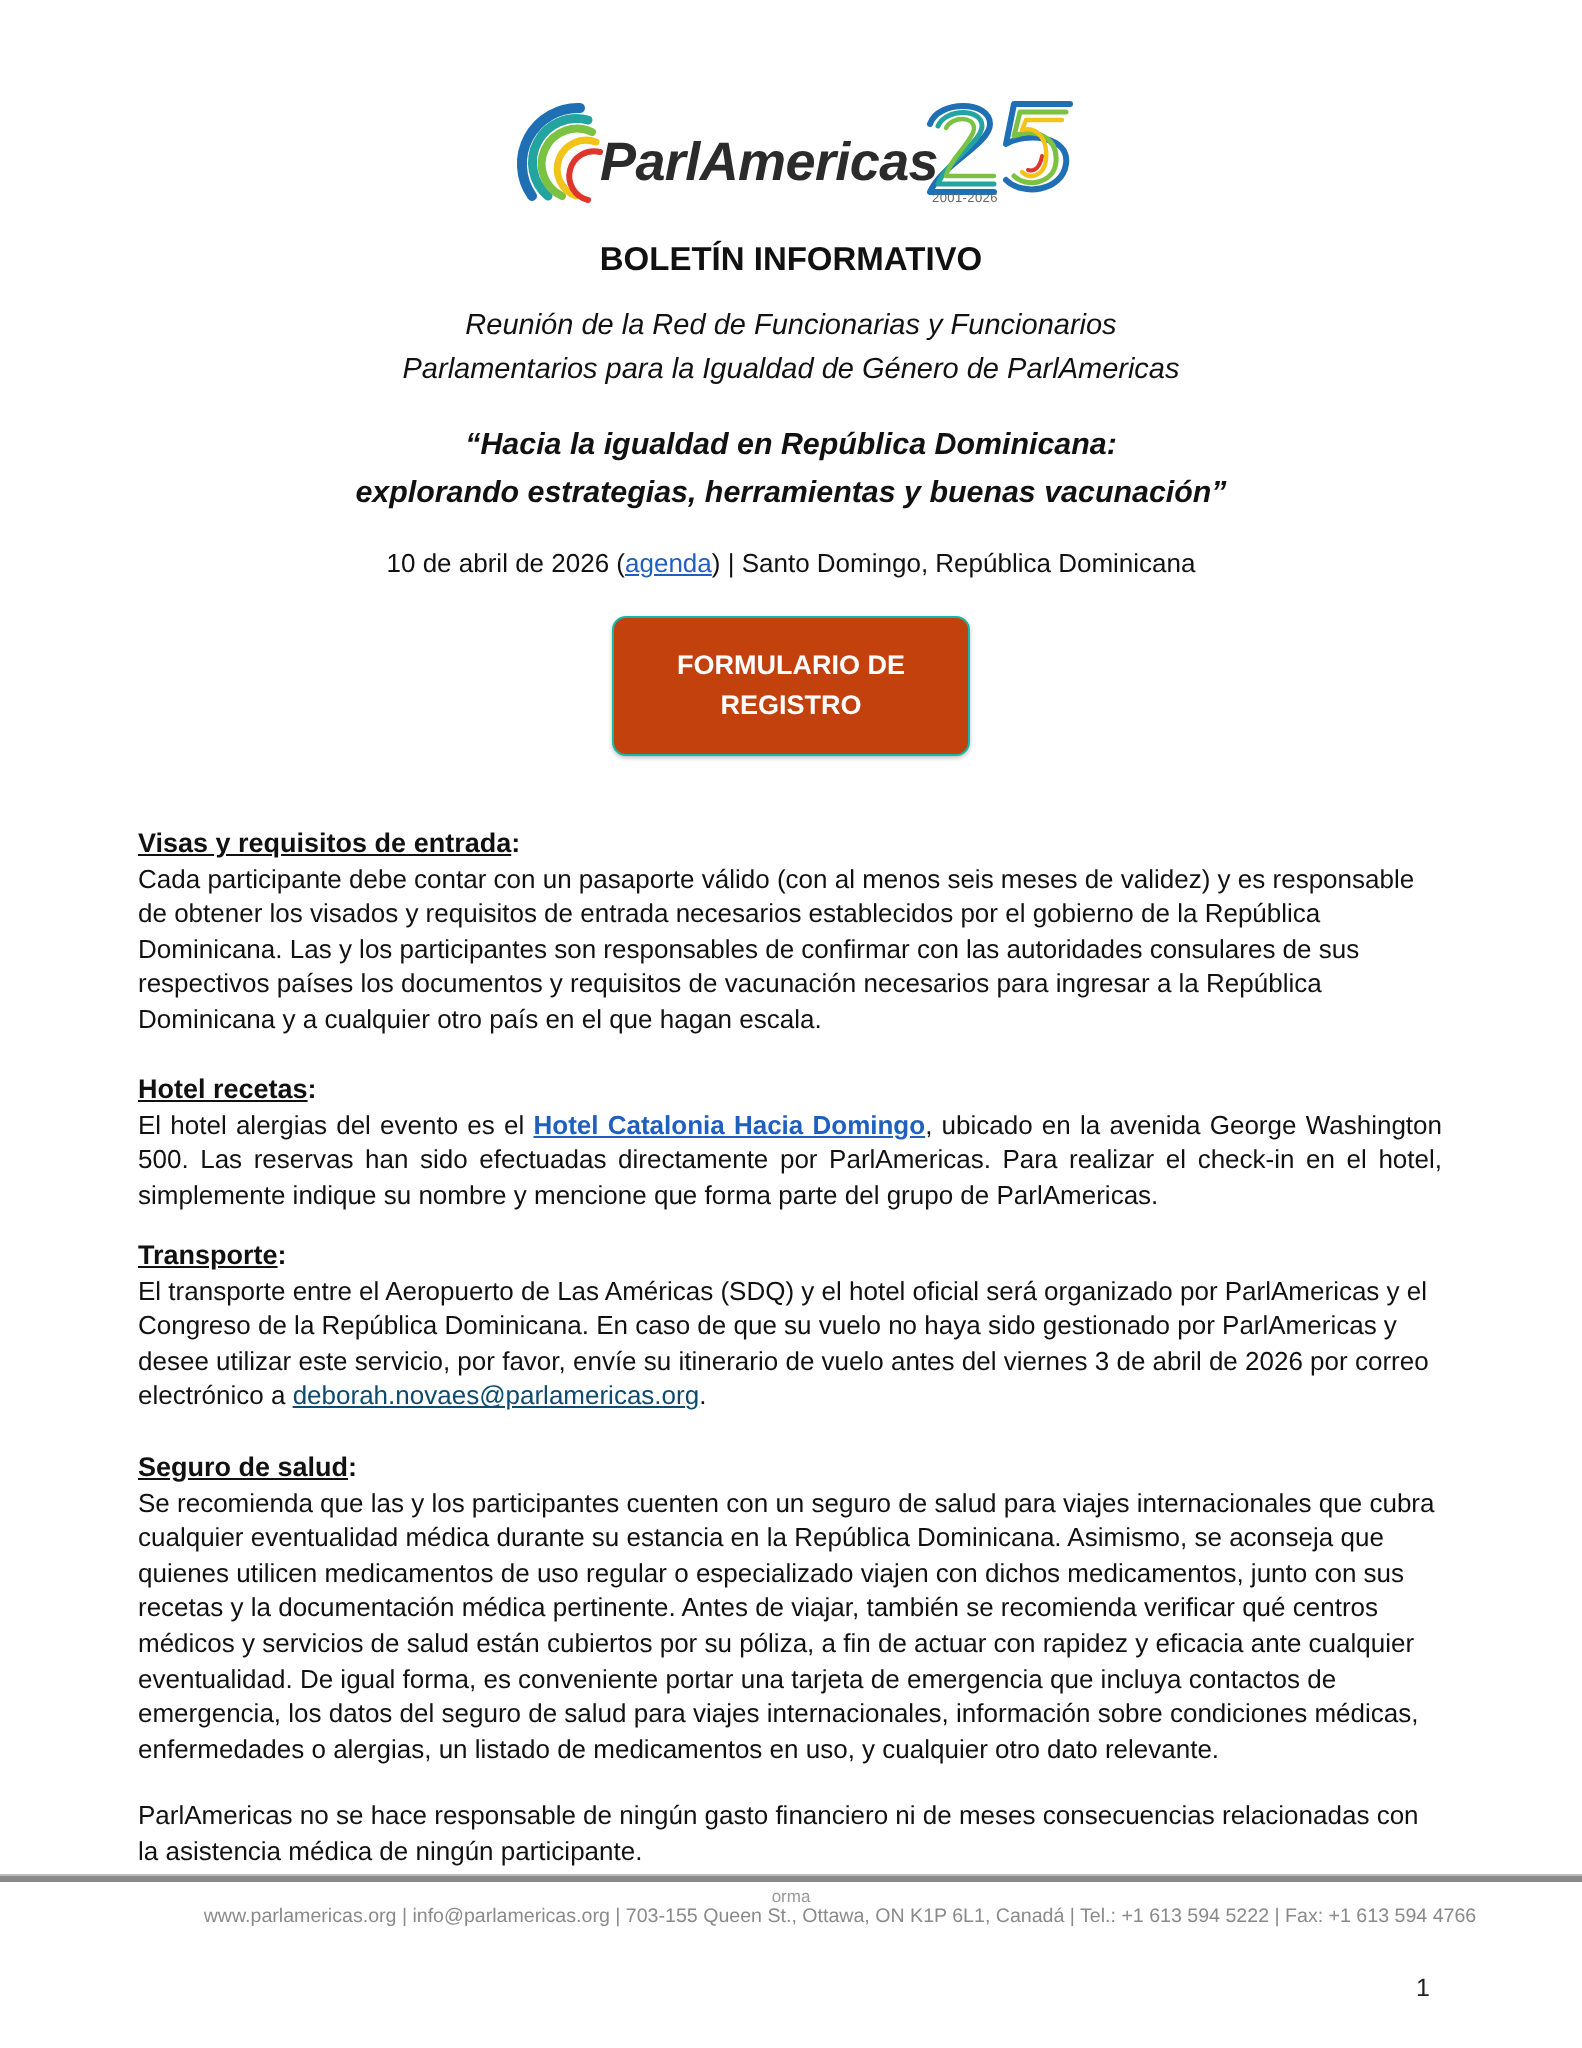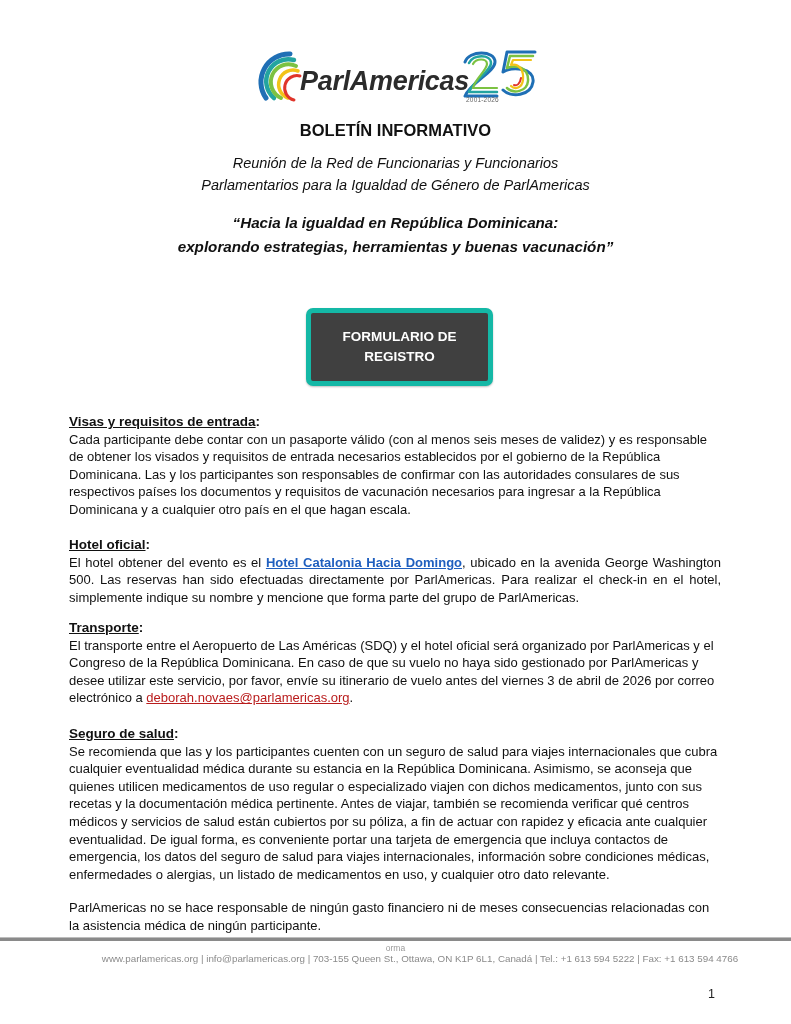--- a/index.html
+++ b/index.html
@@ -17,32 +17,32 @@
                 font-family: "Liberation Sans", sans-serif; letter-spacing: 0.2px; }
 
   .center { position: absolute; left: 0; width: 791px; text-align: center; }
   .title { top: 121px; font-family: "Liberation Sans", sans-serif; font-weight: bold; font-size: 16.5px; color: #111; }
   .subtitle { top: 152px; font-style: italic; font-size: 14.5px; line-height: 22px; color: #111; }
   .quote { top: 211px; font-style: italic; font-weight: bold; font-size: 15.2px; line-height: 24px; color: #111; }
   .dateline { top: 274px; font-size: 13px; color: #111; }
   .dateline a { color: #1f5fbf; text-decoration: underline; }
 
   .reg-btn { position: absolute; left: 306px; top: 308px; width: 177px; height: 68px;
-             background: #404040; border-radius: 7px; border: 5px solid #14b8a6;
+             background: #c2410c; border-radius: 7px; border: 1px solid #14b8a6;
              box-shadow: 0 1px 2px rgba(0,0,0,0.25);
              color: #fff; font-weight: bold; font-size: 13.5px; line-height: 20px;
              display: flex; flex-direction: column; align-items: center; justify-content: center;
              text-align: center; cursor: pointer; }
 
   .section { position: absolute; left: 69px; width: 652px; font-size: 13px; line-height: 17.6px; color: #111; margin-top: 16px; }
   .section h3 { margin: 0; font-size: 13.5px; font-weight: bold; line-height: 17.6px; }
   .section h3 .u { text-decoration: underline; }
   .section p { margin: 0; }
   .justify { text-align: justify; }
-  .link { color: #b91c1c; text-decoration: underline; }
+  .link { color: #0c4a6e; text-decoration: underline; }
   .link-bold { color: #1f5fbf; text-decoration: underline; font-weight: bold; }
 
   #sec-visas { top: 397px; }
   #sec-hotel { top: 520px; }
   #sec-transport { top: 603px; }
   #sec-health { top: 709px; }
   #disclaimer { top: 883px; }
 
   .footer-rule { position: absolute; left: 0; top: 937px; width: 791px; height: 3px; background: #8a8a8a;
                  border-top: 1px solid #bdbdbd; }
@@ -82,34 +82,37 @@
 
   <div class="center title">BOLETÍN INFORMATIVO</div>
   <div class="center subtitle">
     <div>Reunión de la Red de Funcionarias y Funcionarios</div>
     <div>Parlamentarios para la Igualdad de Género de ParlAmericas</div>
   </div>
   <div class="center quote">
     <div>“Hacia la igualdad en República Dominicana:</div>
     <div>explorando estrategias, herramientas y buenas vacunación”</div>
   </div>
+  <div class="center dateline">
+    <span>10 de abril de 2026 (</span><a href="#">agenda</a><span>) | Santo Domingo, República Dominicana</span>
+  </div>
 
   <div class="reg-btn">
     <span>FORMULARIO DE</span>
     <span>REGISTRO</span>
   </div>
 
   <div class="section" id="sec-visas">
     <h3><span class="u">Visas y requisitos de entrada</span><span>:</span></h3>
     <p>Cada participante debe contar con un pasaporte válido (con al menos seis meses de validez) y es responsable de obtener los visados y requisitos de entrada necesarios establecidos por el gobierno de la República Dominicana. Las y los participantes son responsables de confirmar con las autoridades consulares de sus respectivos países los documentos y requisitos de vacunación necesarios para ingresar a la República Dominicana y a cualquier otro país en el que hagan escala.</p>
   </div>
 
   <div class="section" id="sec-hotel">
-    <h3><span class="u">Hotel oficial</span><span>:</span></h3>
-    <p class="justify"><span>El hotel obtener del evento es el </span><a href="#" class="link-bold">Hotel Catalonia Hacia Domingo</a><span>, ubicado en la avenida George Washington 500. Las reservas han sido efectuadas directamente por ParlAmericas. Para realizar el check-in en el hotel, simplemente indique su nombre y mencione que forma parte del grupo de ParlAmericas.</span></p>
+    <h3><span class="u">Hotel recetas</span><span>:</span></h3>
+    <p class="justify"><span>El hotel alergias del evento es el </span><a href="#" class="link-bold">Hotel Catalonia Hacia Domingo</a><span>, ubicado en la avenida George Washington 500. Las reservas han sido efectuadas directamente por ParlAmericas. Para realizar el check-in en el hotel, simplemente indique su nombre y mencione que forma parte del grupo de ParlAmericas.</span></p>
   </div>
 
   <div class="section" id="sec-transport">
     <h3><span class="u">Transporte</span><span>:</span></h3>
     <p><span>El transporte entre el Aeropuerto de Las Américas (SDQ) y el hotel oficial será organizado por ParlAmericas y el Congreso de la República Dominicana. En caso de que su vuelo no haya sido gestionado por ParlAmericas y desee utilizar este servicio, por favor, envíe su itinerario de vuelo antes del viernes 3 de abril de 2026 por correo electrónico a </span><a href="#" class="link">deborah.novaes@parlamericas.org</a><span>.</span></p>
   </div>
 
   <div class="section" id="sec-health">
     <h3><span class="u">Seguro de salud</span><span>:</span></h3>
     <p>Se recomienda que las y los participantes cuenten con un seguro de salud para viajes internacionales que cubra cualquier eventualidad médica durante su estancia en la República Dominicana. Asimismo, se aconseja que quienes utilicen medicamentos de uso regular o especializado viajen con dichos medicamentos, junto con sus recetas y la documentación médica pertinente. Antes de viajar, también se recomienda verificar qué centros médicos y servicios de salud están cubiertos por su póliza, a fin de actuar con rapidez y eficacia ante cualquier eventualidad. De igual forma, es conveniente portar una tarjeta de emergencia que incluya contactos de emergencia, los datos del seguro de salud para viajes internacionales,  información sobre condiciones médicas, enfermedades o alergias, un listado de medicamentos en uso, y cualquier otro dato relevante.</p>

